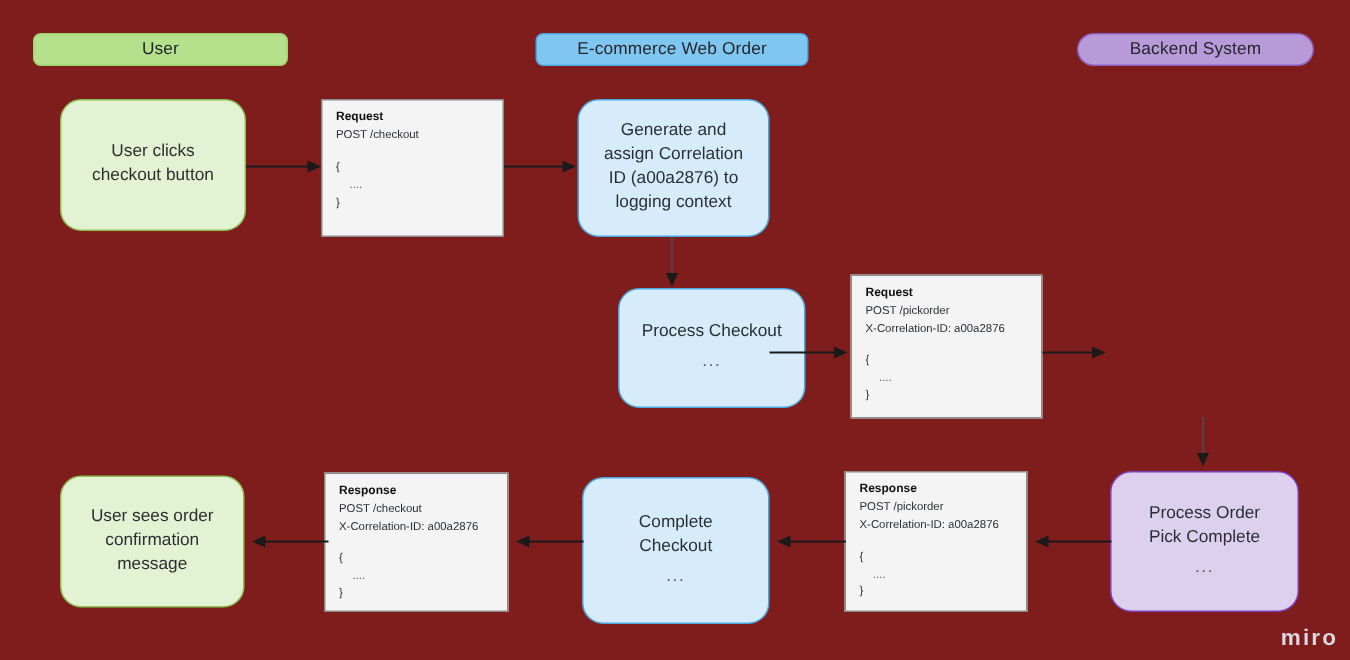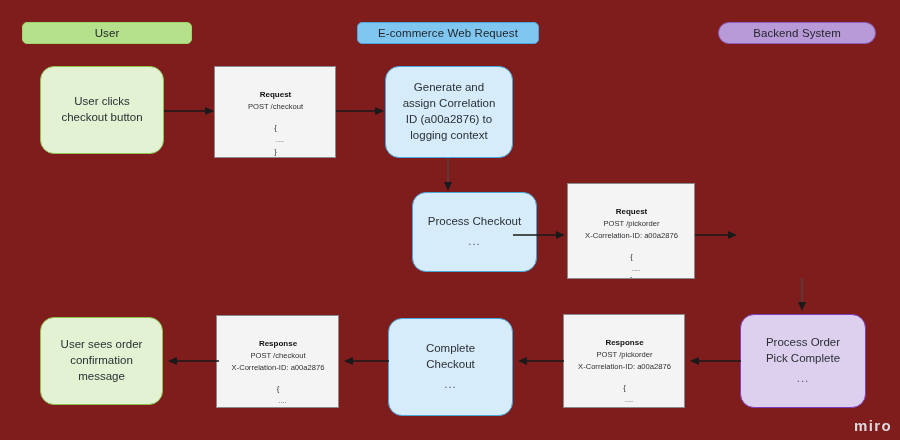--- a/index.html
+++ b/index.html
@@ -51,25 +51,25 @@
   .node .sub { color:#55595e; letter-spacing:1px; margin-top:4px; }
   .node-green { background:#e3f2d2; border-color:#8cc152; }
   .node-blue  { background:#d6ecfb; border-color:#49a7de; }
   .node-purple{ background:#ddd0ef; border-color:#7d3fbe; }
 
   .msgbox {
     position: absolute;
     box-sizing: border-box;
     background: #f4f4f4;
     border: 1.6px solid #8a8a8a;
-    padding: 22px 8px 6px 9px;
+    padding: 5px 8px 6px 9px;
     font-size: 7.6px;
     line-height: 1.55;
     color: #2b2f33;
-    text-align: center;
+    text-align: left;
     overflow: hidden;
   }
   .msgbox .ttl { font-weight: bold; font-size: 8px; color:#111; }
   .msgbox .ln  { white-space: pre; }
   .msgbox .gap { height: 9px; }
   .msgbox .ind { padding-left: 9px; color:#555; }
 
   .arrow { position: absolute; }
   .arrow svg { display:block; overflow: visible; }
 
@@ -87,21 +87,21 @@
 </head>
 <body>
 
 <div id="canvas">
 
   <div class="lane-pill lane-user" style="left:22px; top:22px; width:170px; height:22px;">
     <span>User</span>
   </div>
 
   <div class="lane-pill lane-web" style="left:357px; top:22px; width:182px; height:22px;">
-    <span>E-commerce Web Request</span>
+    <span>E-commerce Web Order</span>
   </div>
 
   <div class="lane-pill lane-backend" style="left:718px; top:22px; width:158px; height:22px;border-radius:11px;">
     <span>Backend System</span>
   </div>
 
   <div class="node node-green" style="left:40px; top:66px; width:124px; height:88px;">
     <span>User clicks checkout button</span>
   </div>
 

